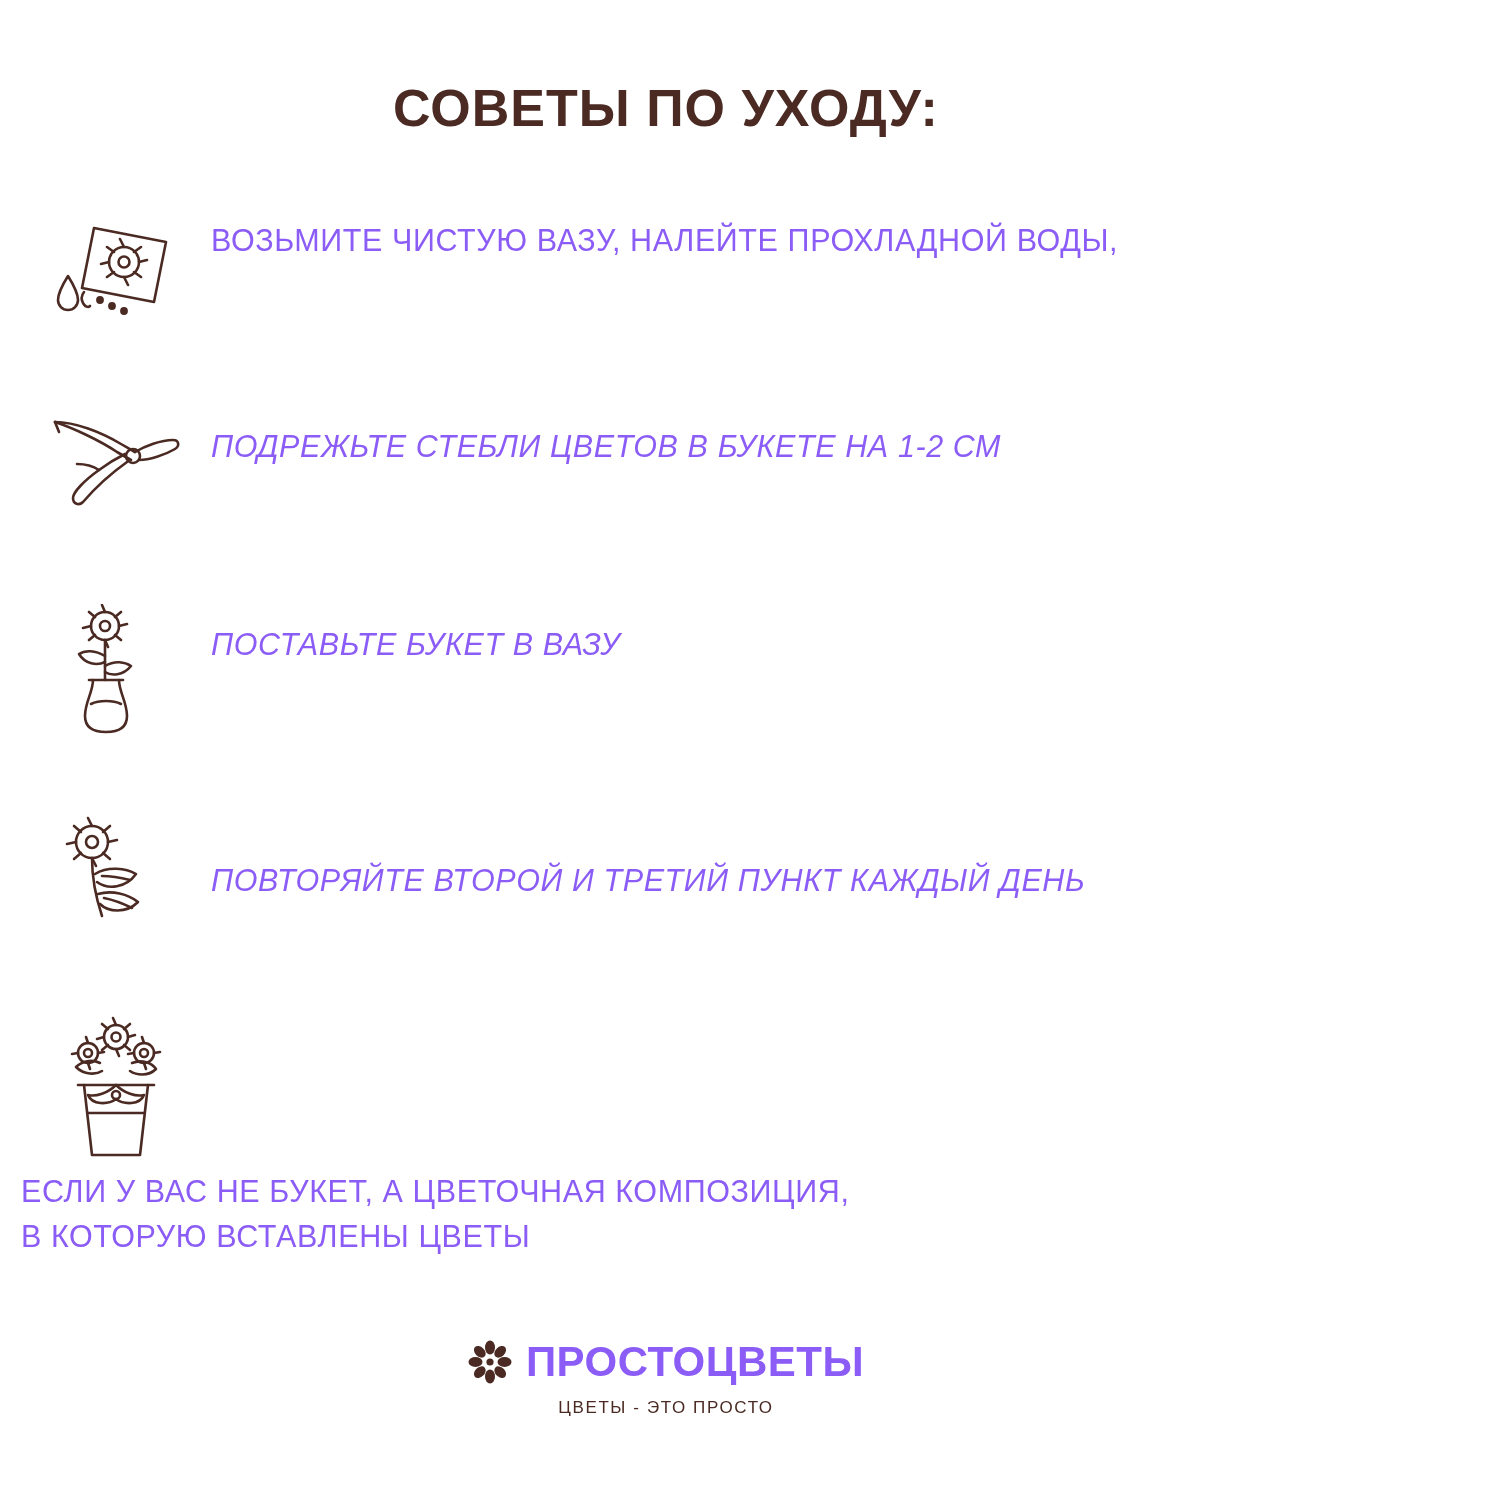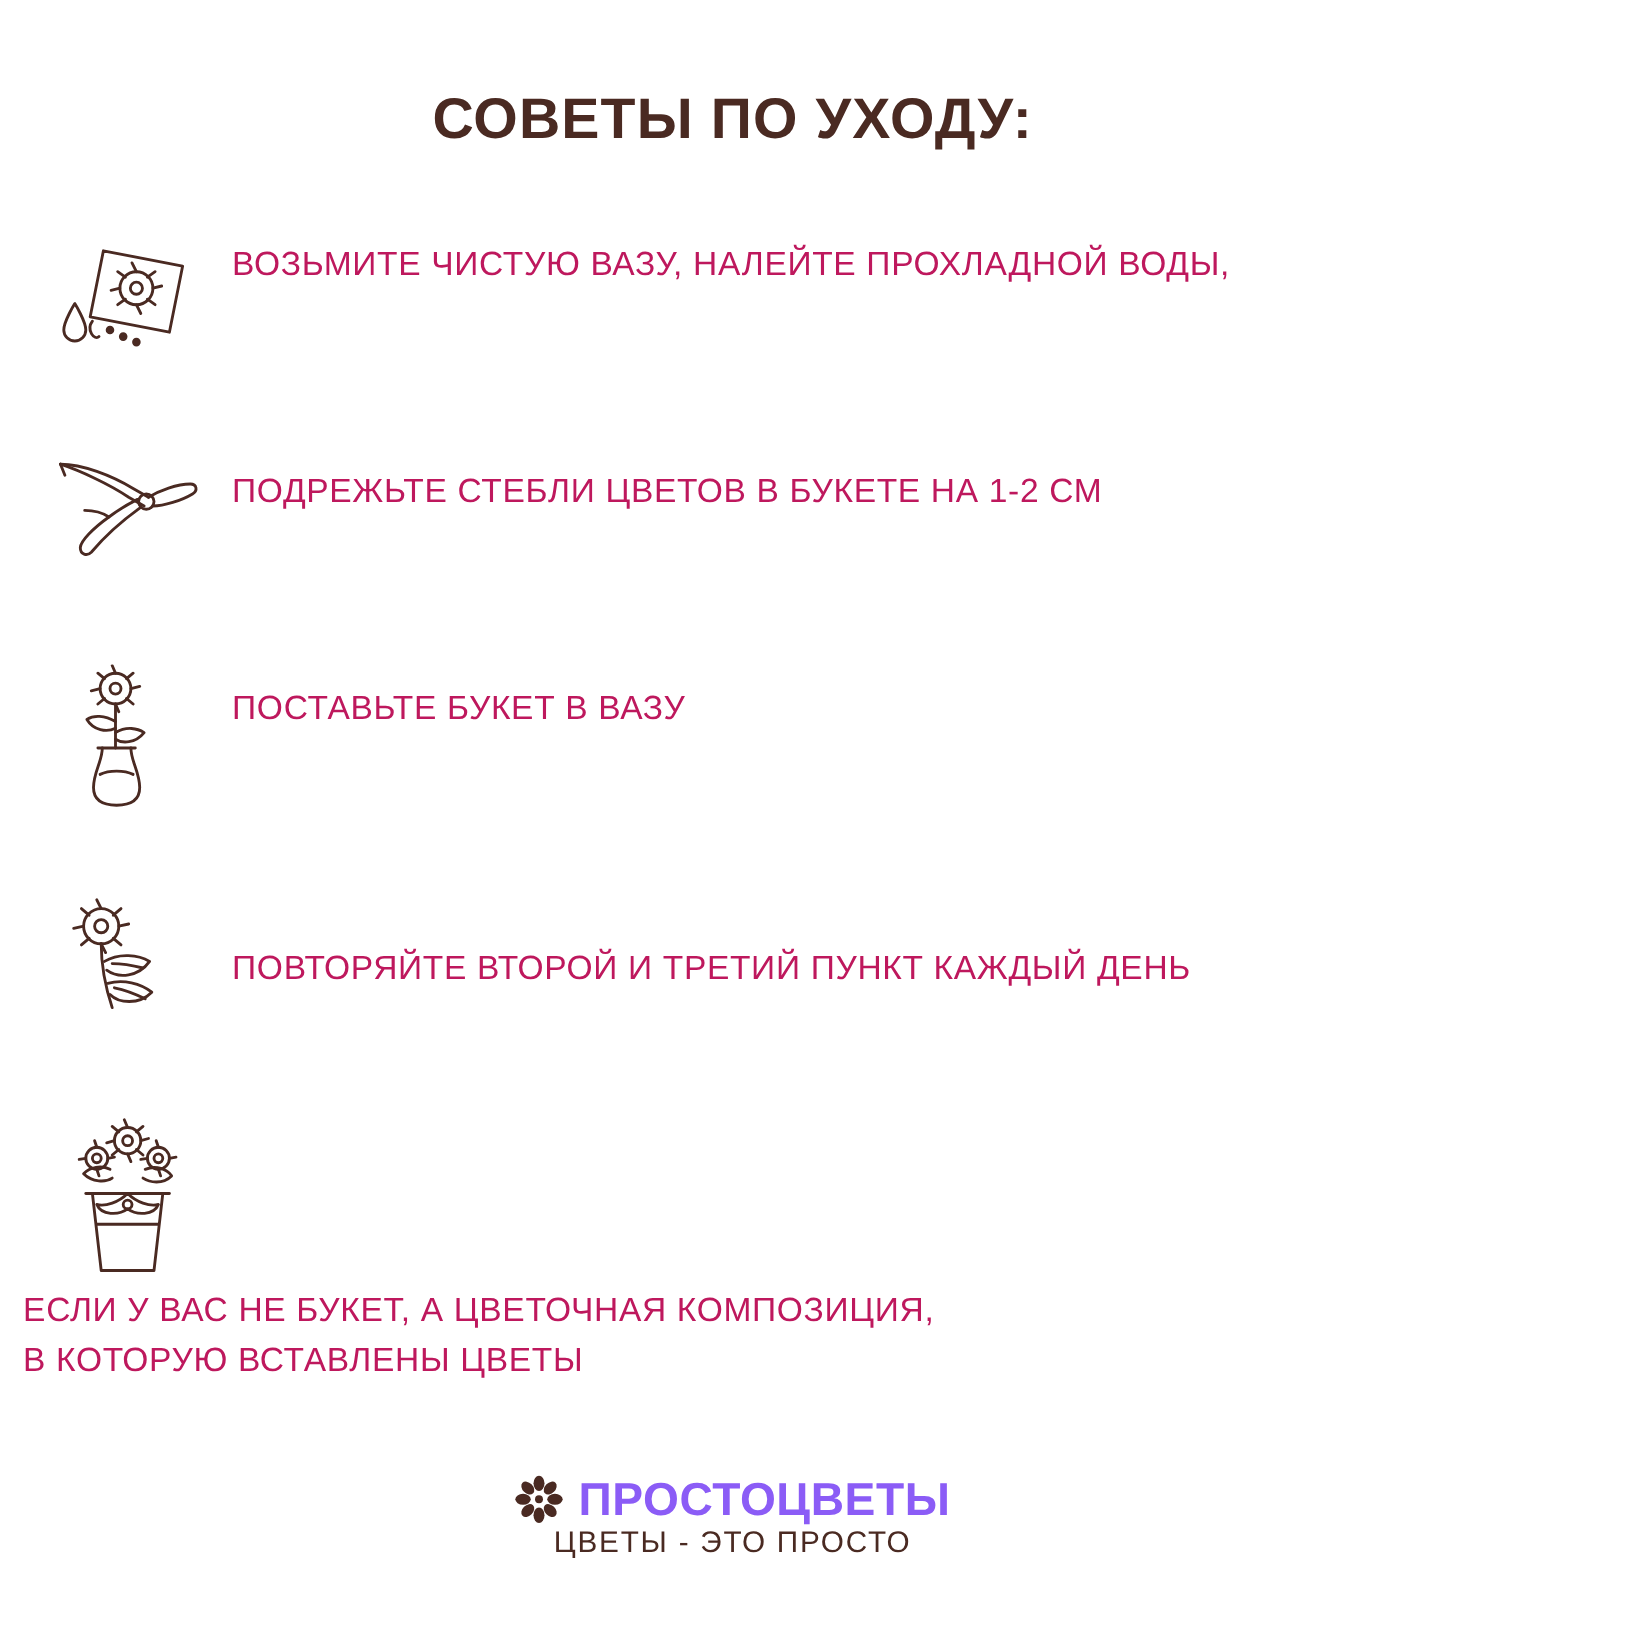--- a/index.html
+++ b/index.html
@@ -49,35 +49,35 @@
     min-width: 190px;
     display: flex;
     justify-content: center;
     align-items: center;
     padding-top: 4px;
   }
   .tip .text {
     font-size: 30.5px;
     line-height: 1.47;
     letter-spacing: 0.6px;
-    color: #be185d;
+    color: #8b5cf6;
     text-transform: uppercase;
     padding-top: 4px;
   }
   .tip .text .line {
     display: block;
     white-space: nowrap;
   }
   .tip-1 .icon-wrap { padding-top: 0; }
   .tip-1 { margin-bottom: 72px; }
   .tip-2 { margin-bottom: 78px; }
   .tip-3 { margin-bottom: 72px; }
   .tip-4 { margin-bottom: 74px; align-items: center; }
   .tip-5 { margin-bottom: 0; flex-direction: column; }
-  .tip-2 .text, .tip-3 .text, .tip-4 .text { padding-top: 18px; }
+  .tip-2 .text, .tip-3 .text, .tip-4 .text { padding-top: 18px; font-style: italic; }
   .tip-2 .icon-wrap { padding-top: 0px; }
   .tip-3 .icon-wrap { padding-top: 0px; }
   .tip-4 .icon-wrap { padding-top: 0px; }
   .tip-5 .icon-wrap { padding-top: 10px; }
 
   .footer {
     position: absolute;
     left: 0;
     right: 0;
     bottom: 82px;
@@ -91,22 +91,22 @@
     gap: 14px;
   }
   .brand-name {
     font-size: 42px;
     font-weight: bold;
     letter-spacing: 0.5px;
     color: #8b5cf6;
     text-transform: uppercase;
   }
   .brand-tagline {
-    margin-top: 0;
-    font-size: 27px;
+    margin-top: 12px;
+    font-size: 17px;
     letter-spacing: 1.6px;
     color: #4a2a22;
     text-transform: uppercase;
     text-align: center;
   }
   svg { display: block; }
 </style>
 </head>
 <body>
 

